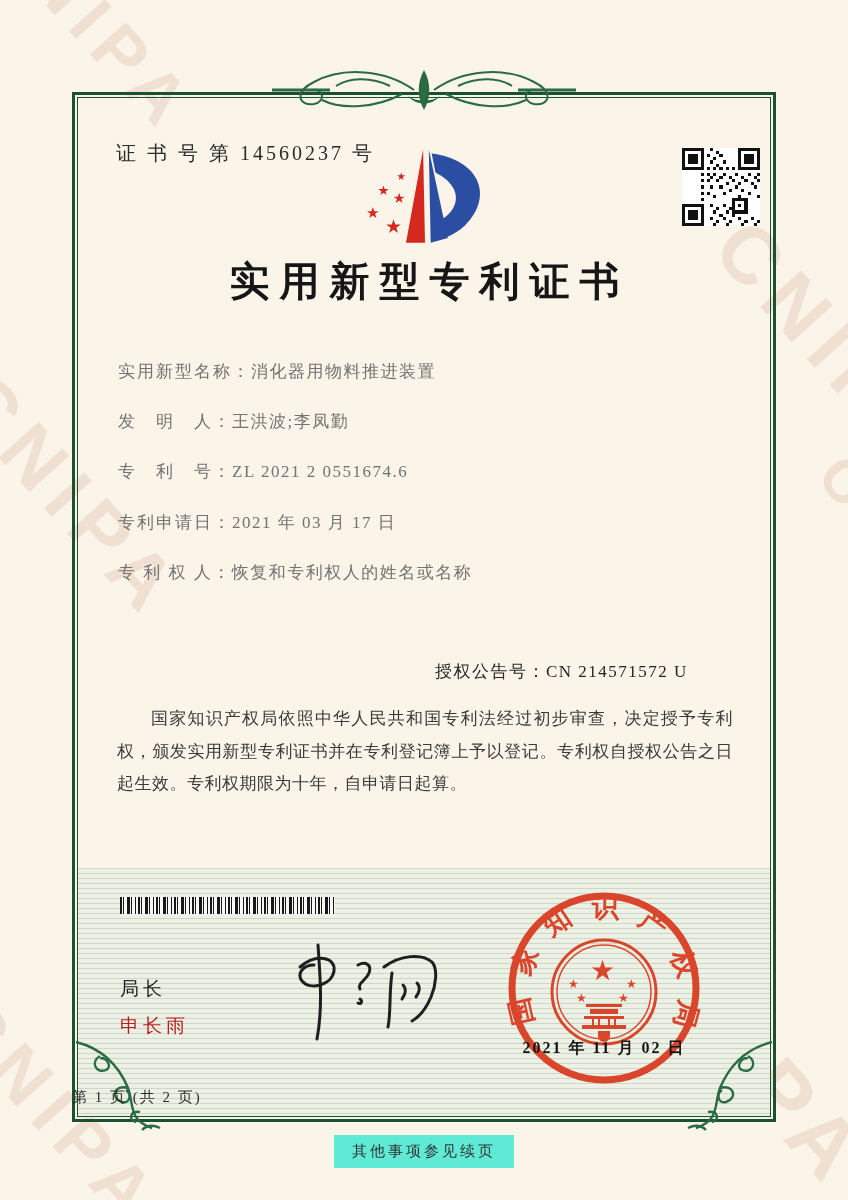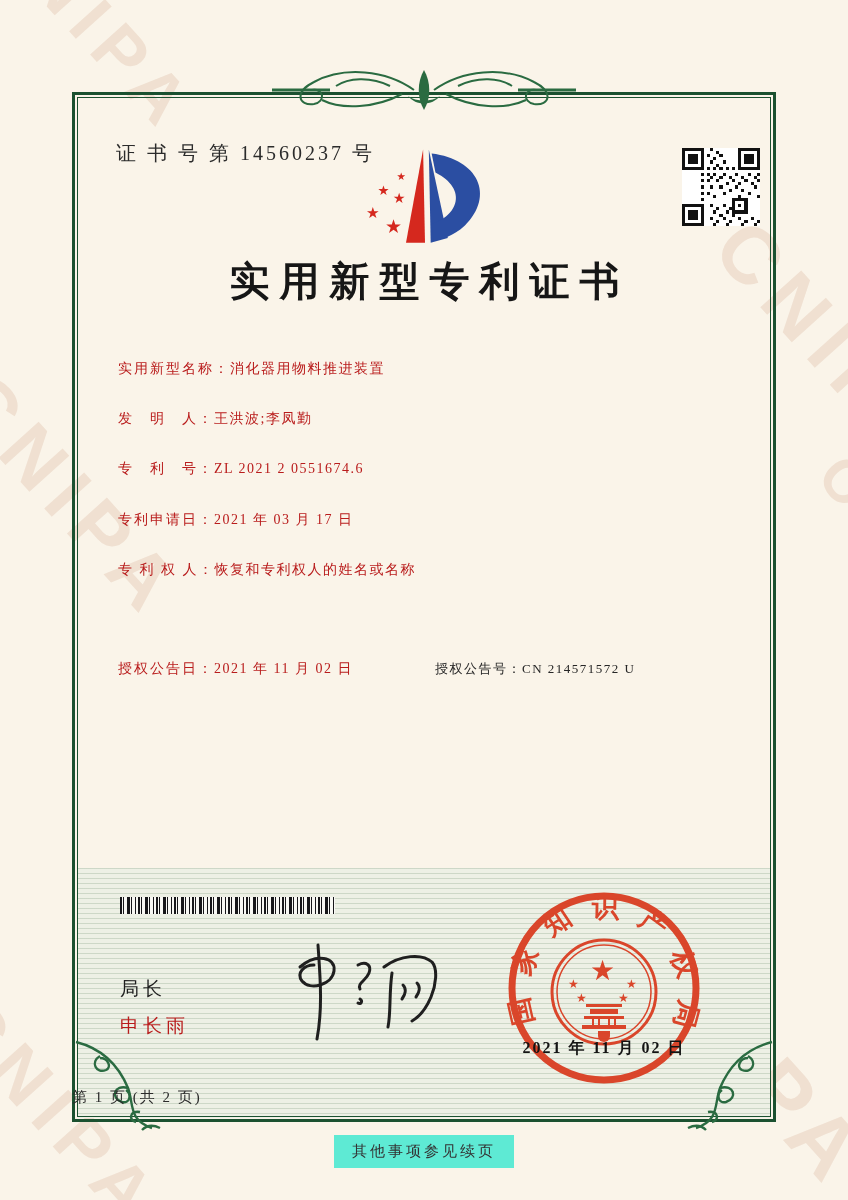--- a/index.html
+++ b/index.html
@@ -27,23 +27,23 @@
       #edf0e5;
   }
   .content{position:absolute;z-index:3;inset:0;}
   .certno{position:absolute;left:116px;top:140px;font-size:20px;letter-spacing:3px;color:#2b2b2b;}
   .logo{position:absolute;left:335px;top:142px;width:180px;height:114px;}
   .qr{position:absolute;left:681px;top:148px;width:80px;height:78px;}
   .title{
     position:absolute;left:72px;top:254px;width:715px;text-align:center;
     font-size:40px;font-weight:bold;letter-spacing:10px;color:#161616;
   }
-  .row{position:absolute;left:118px;font-size:14px;letter-spacing:1.5px;color:#b91c1c;white-space:nowrap;}
+  .row{position:absolute;left:118px;font-size:17px;letter-spacing:1.5px;color:#737373;white-space:nowrap;}
   .row .lbl{letter-spacing:2px;}
-  .grant-right{position:absolute;left:435px;font-size:13px;letter-spacing:1.5px;color:#262626;white-space:nowrap;}
+  .grant-right{position:absolute;left:435px;font-size:17px;letter-spacing:1.5px;color:#262626;white-space:nowrap;}
   .bodytext{
     position:absolute;left:117px;top:703px;width:616px;
     font-size:17px;line-height:1.92;letter-spacing:0.5px;color:#3a3a3a;text-align:justify;
   }
   .bodytext p{margin:0;text-indent:2em;}
   .barcode{
     position:absolute;left:120px;top:897px;width:215px;height:17px;
     background:repeating-linear-gradient(90deg,
       #17171a 0 2px,#f8f8f4 2px 3px,#17171a 3px 4px,#f8f8f4 4px 7px,
       #17171a 7px 10px,#f8f8f4 10px 11px,#17171a 11px 12px,#f8f8f4 12px 15px,
@@ -180,28 +180,26 @@
     </div>
     <div class="row" style="top:460px;">
       <span class="lbl">专　利　号：</span><span>ZL 2021 2 0551674.6</span>
     </div>
     <div class="row" style="top:511px;">
       <span class="lbl">专利申请日：</span><span>2021 年 03 月 17 日</span>
     </div>
     <div class="row" style="top:561px;">
       <span class="lbl">专 利 权 人：</span><span>恢复和专利权人的姓名或名称</span>
     </div>
-    <div class="row" style="top:660px;">
-      <span class="lbl">授权公告日：</span><span>2021 年 11 月 02 日</span>
-    </div>
     <div class="grant-right" style="top:660px;">
       <span class="lbl">授权公告号：</span><span>CN 214571572 U</span>
     </div>
 
     <div class="bodytext">
+      <p>国家知识产权局依照中华人民共和国专利法经过初步审查，决定授予专利权，颁发实用新型专利证书并在专利登记簿上予以登记。专利权自授权公告之日起生效。专利权期限为十年，自申请日起算。</p>
     </div>
 
     <div class="barcode"></div>
 
     <div class="signer-title">局长</div>
     <div class="signer-name">申长雨</div>
 
     <svg class="signature" viewBox="0 0 210 115">
       <g stroke="#1f1f1f" stroke-width="3" fill="none" stroke-linecap="round">
         <path d="M62 32 C78 18 98 22 96 36 C94 50 72 56 64 46 C58 38 66 30 76 30"></path>

